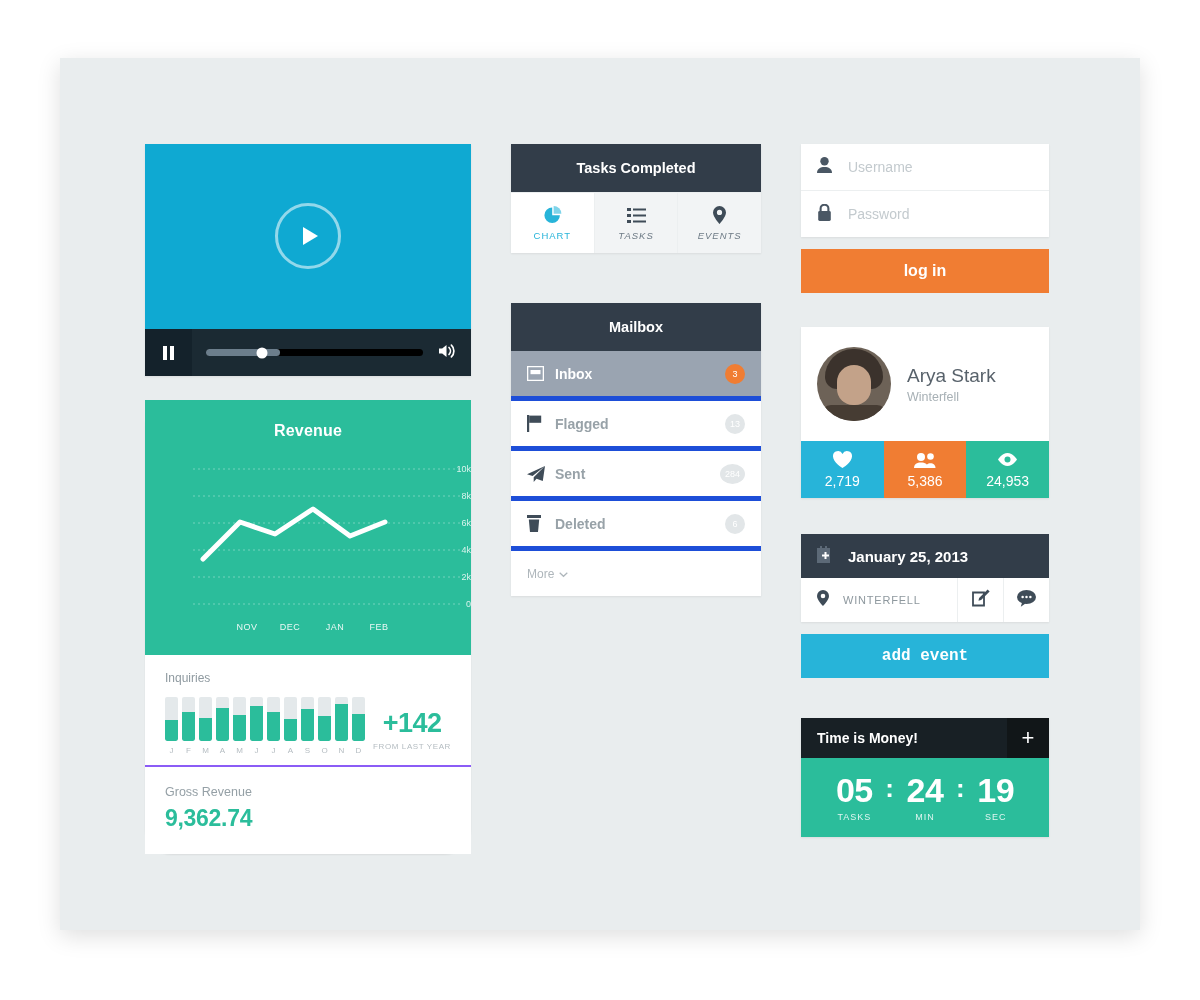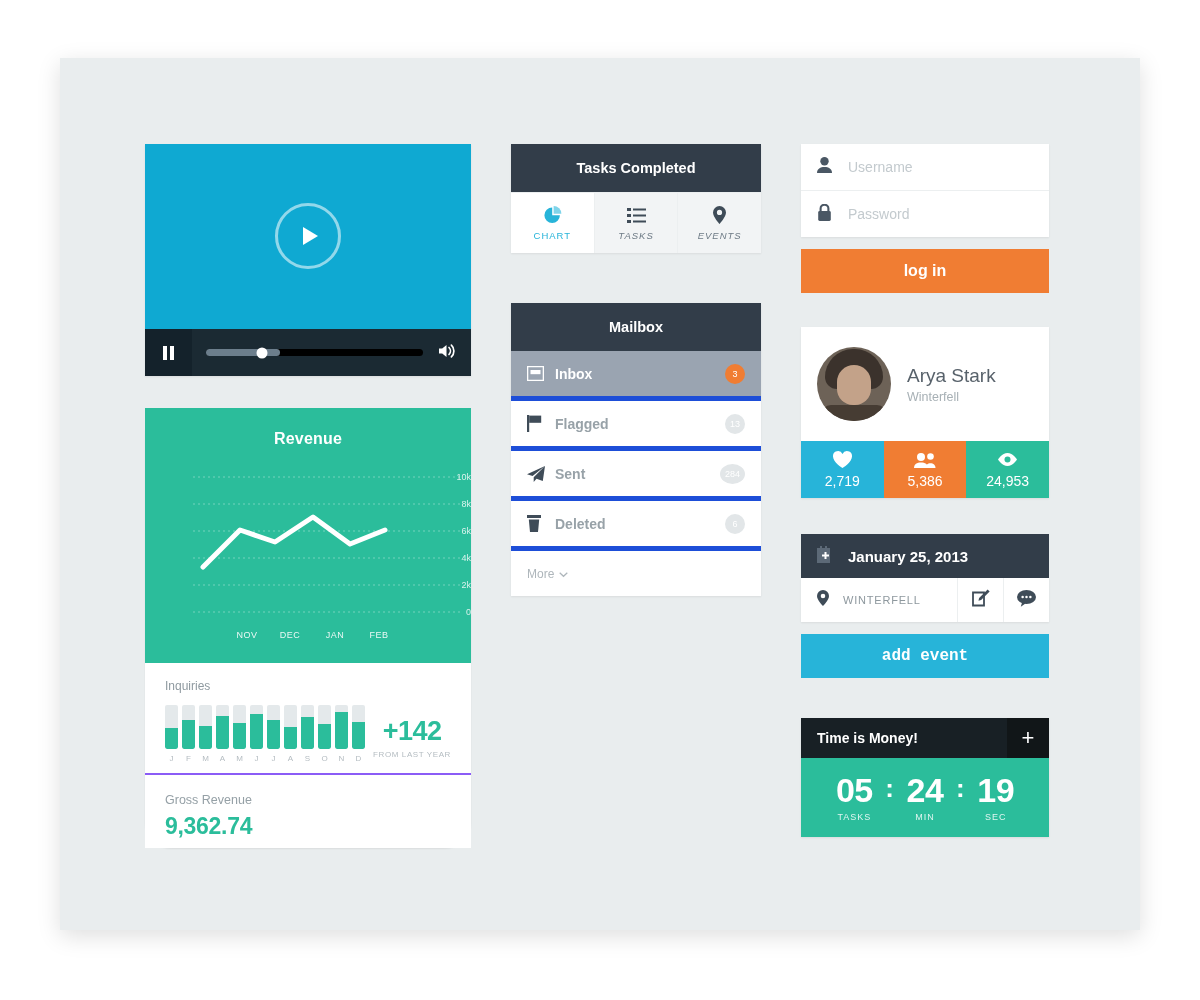--- a/index.html
+++ b/index.html
@@ -121,21 +121,21 @@
     left: 26%;
     top: 50%;
     transform: translate(-50%,-50%);
     width: 11px; height: 11px;
     background: #ffffff;
     border-radius: 50%;
   }
   .vol-icon { margin-right: 14px; cursor: pointer; flex: 0 0 auto; }
 
   
-  .revenue-card { width: 326px; margin-top: 32px; border-radius: 27px; }
+  .revenue-card { width: 326px; margin-top: 24px; border-radius: 27px; }
   .revenue-chart {
     background: #2bbd9b;
     height: 255px;
     position: relative;
   }
   .revenue-title {
     text-align: center;
     color: #ffffff;
     font-weight: bold;
     font-size: 16px;
@@ -183,21 +183,21 @@
   }
   .barlabel {
     text-align: center;
     font-size: 8px;
     color: #b4bcc1;
     margin-top: 5px;
   }
   .delta-wrap { margin-left: auto; text-align: center; padding-bottom: 4px; }
   .delta-val { color: #2bbd9b; font-size: 27px; font-weight: bold; letter-spacing: -0.5px; }
   .delta-cap { color: #b4bcc1; font-size: 8px; letter-spacing: 0.6px; margin-top: 3px; }
-  .rev-totals { display: flex; padding: 18px 20px 8px 20px; background: #fff; }
+  .rev-totals { display: flex; padding: 18px 20px 22px 20px; background: #fff; }
   .rev-block { flex: 1; }
   .rev-lab { color: #95a0a6; font-size: 12.5px; margin-bottom: 6px; }
   .rev-num { color: #2bbd9b; font-size: 23px; font-weight: bold; letter-spacing: -0.3px; }
 
   
   .tasks-card { width: 250px; }
   .card-header {
     background: #323d49;
     color: #ffffff;
     text-align: center;

